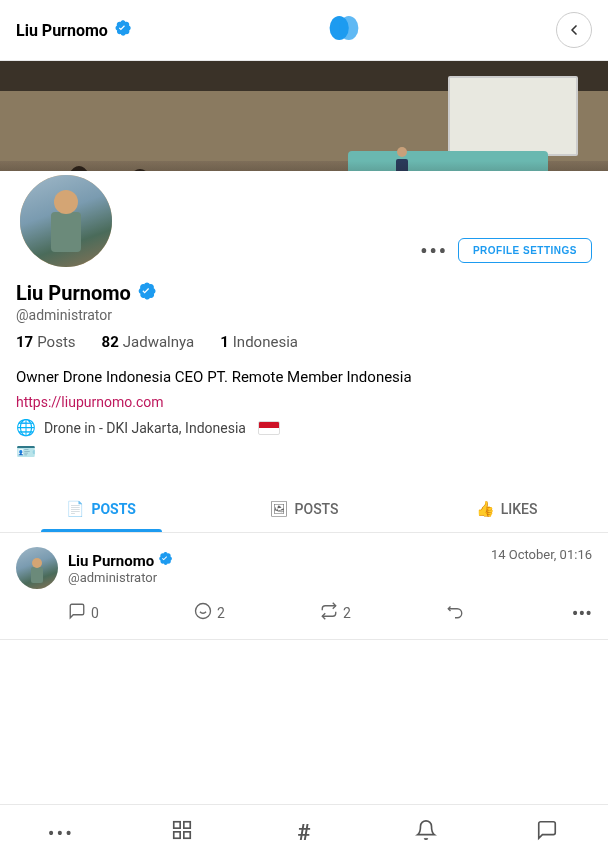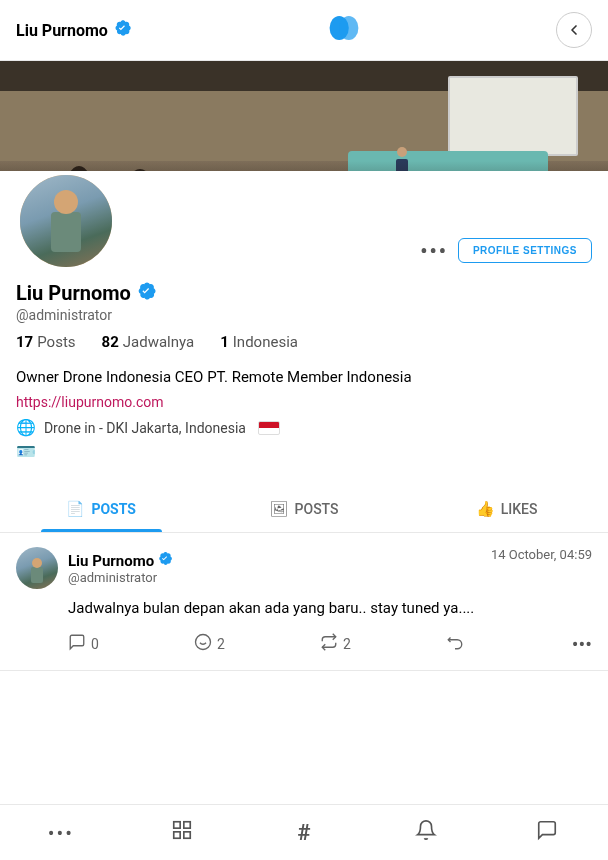--- a/index.html
+++ b/index.html
@@ -572,23 +572,22 @@
           <span class="post-name">Liu Purnomo</span>
           <span>
             <svg width="15" height="15" viewBox="0 0 24 24" fill="#1d9bf0">
                 <path d="M22.25 12c0-1.43-.88-2.67-2.19-3.34.46-1.39.2-2.9-.81-3.91-1.01-1.01-2.52-1.27-3.91-.81-.67-1.31-1.91-2.19-3.34-2.19s-2.67.88-3.33 2.19c-1.4-.46-2.91-.2-3.92.81-1.01 1.01-1.27 2.52-.8 3.91C2.88 9.33 2 10.57 2 12s.88 2.67 2.19 3.34c-.46 1.39-.2 2.9.81 3.91 1.01 1.01 2.52 1.27 3.91.81.67 1.31 1.91 2.19 3.34 2.19s2.67-.88 3.33-2.19c1.4.46 2.91.2 3.92-.81 1.01-1.01 1.27-2.52.8-3.91C21.37 14.67 22.25 13.43 22.25 12zm-13.1 2.9L6.5 12.24l1.06-1.06 1.6 1.59 4.29-4.29 1.06 1.06-5.36 5.36z"></path>
               </svg>
           </span>
         </div>
         <div class="post-handle">@administrator</div>
       </div>
     </div>
-    <span class="post-date">14 October, 04:59</span>
-  </div>
-  <div class="post-content">Jadwalnya bulan depan akan ada yang baru.. stay tuned ya....</div>
+    <span class="post-date">14 October, 01:16</span>
+  </div>
   <div class="post-actions">
     <div class="post-action">
       <span class="post-action-icon">
         <svg width="18" height="18" viewBox="0 0 24 24" fill="none" stroke="#666" stroke-width="1.8">
             <path d="M21 15a2 2 0 0 1-2 2H7l-4 4V5a2 2 0 0 1 2-2h14a2 2 0 0 1 2 2z"></path>
           </svg>
       </span>
       <span>0</span>
     </div>
     <div class="post-action">

